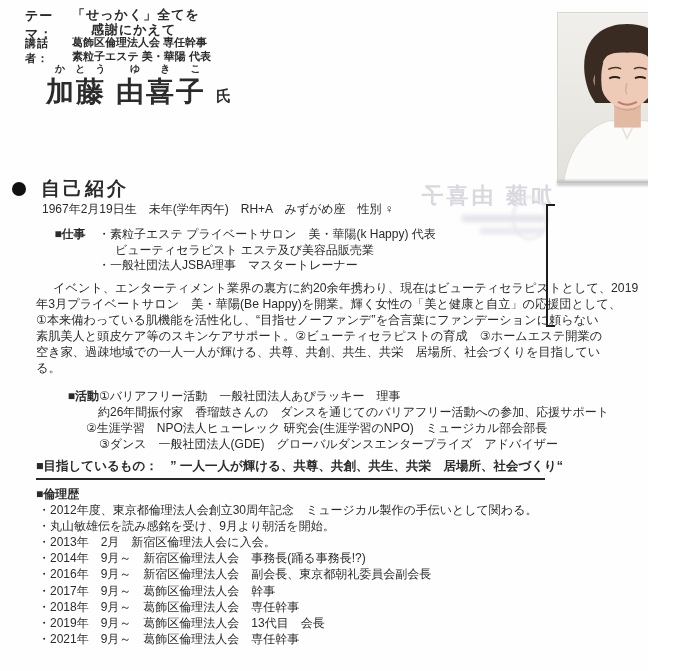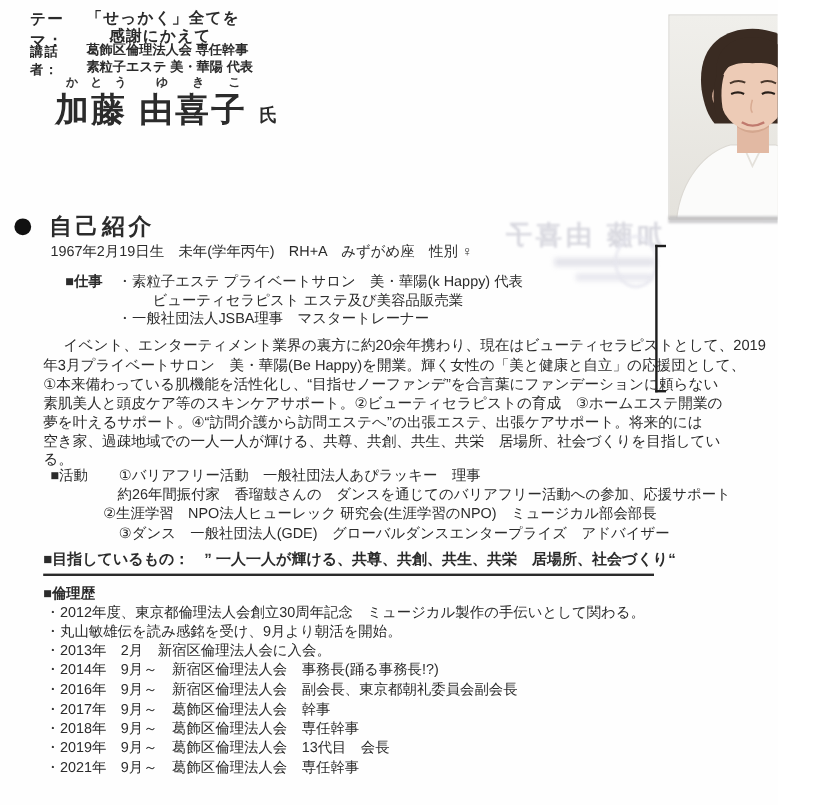--- a/index.html
+++ b/index.html
@@ -36,26 +36,26 @@
   .bleed-circle { position:absolute; left:512px; top:196px; width:32px; height:40px; border:2px solid #e6e6ee; border-radius:50%; filter:blur(1.5px); }
   
   .bracket { position:absolute; left:546px; top:204px; width:7px; height:119px; border-left:2px solid #1d1d1d; border-top:2px solid #1d1d1d; border-bottom:2px solid #1d1d1d; }
   
   .intro-heading { position:absolute; left:12px; top:176px; display:flex; align-items:center; }
   .bullet { width:14px; height:14px; background:#111; border-radius:50%; margin-right:15px; }
   .intro-title { font-size:19px; font-weight:700; letter-spacing:3px; }
   .birth-line { position:absolute; left:42px; top:201px; font-size:12px; white-space:nowrap; }
   .work-block { position:absolute; left:42px; top:227px; display:flex; font-size:12px; line-height:15.5px; }
   .work-label { width:56px; font-weight:700;text-align:center; }
-  .work-line2 { margin-left:29px; }
+  .work-line2 { margin-left:17px; }
   .bio { position:absolute; left:36px; top:281px; font-size:12.2px; line-height:15.9px; white-space:nowrap; }
   .bio > div:first-child { text-indent:17px; }
   .activities { position:absolute; left:42px; top:389px; font-size:12px; line-height:15.9px; white-space:nowrap; }
   .act-line1 { display:flex; }
-  .act-label { width:57px; font-weight:400; }
+  .act-label { width:57px; font-weight:700;text-align:right; }
   .act-sub > div:nth-child(1) { margin-left:56px; }
   .act-sub > div:nth-child(2) { margin-left:44px; }
   .act-sub > div:nth-child(3) { margin-left:57px; }
   .goal { position:absolute; left:36px; top:458px; width:509px; font-size:12.5px; font-weight:700; padding-bottom:3px; border-bottom:2px solid #2a2a2a; white-space:nowrap; }
   .history { position:absolute; left:36px; top:486px; font-size:12px; line-height:16.1px; white-space:nowrap; }
   .history-label { font-weight:700; }
   .history-items { margin-left:2px; }
 </style>
 </head>
 <body>
@@ -144,21 +144,20 @@
       <div class="work-line2">ビューティセラピスト エステ及び美容品販売業</div>
       <div>・一般社団法人JSBA理事　マスタートレーナー</div>
     </div>
   </div>
 
   <div class="bio">
       <div>イベント、エンターティメント業界の裏方に約20余年携わり、現在はビューティセラピストとして、2019</div>
       <div>年3月プライベートサロン　美・華陽(Be Happy)を開業。輝く女性の「美と健康と自立」の応援団として、</div>
       <div>①本来備わっている肌機能を活性化し、“目指せノーファンデ”を合言葉にファンデーションに頼らない</div>
       <div>素肌美人と頭皮ケア等のスキンケアサポート。②ビューティセラピストの育成　③ホームエステ開業の</div>
-      <div>夢を叶えるサポート。④“訪問介護から訪問エステへ”の出張エステ、出張ケアサポート。将来的には</div>
       <div>空き家、過疎地域での一人一人が輝ける、共尊、共創、共生、共栄　居場所、社会づくりを目指してい</div>
       <div>る。</div>
     </div>
 
   <div class="activities">
     <div class="act-line1">
       <div class="act-label">■活動</div>
       <div>①バリアフリー活動　一般社団法人あぴラッキー　理事</div>
     </div>
     <div class="act-sub">

